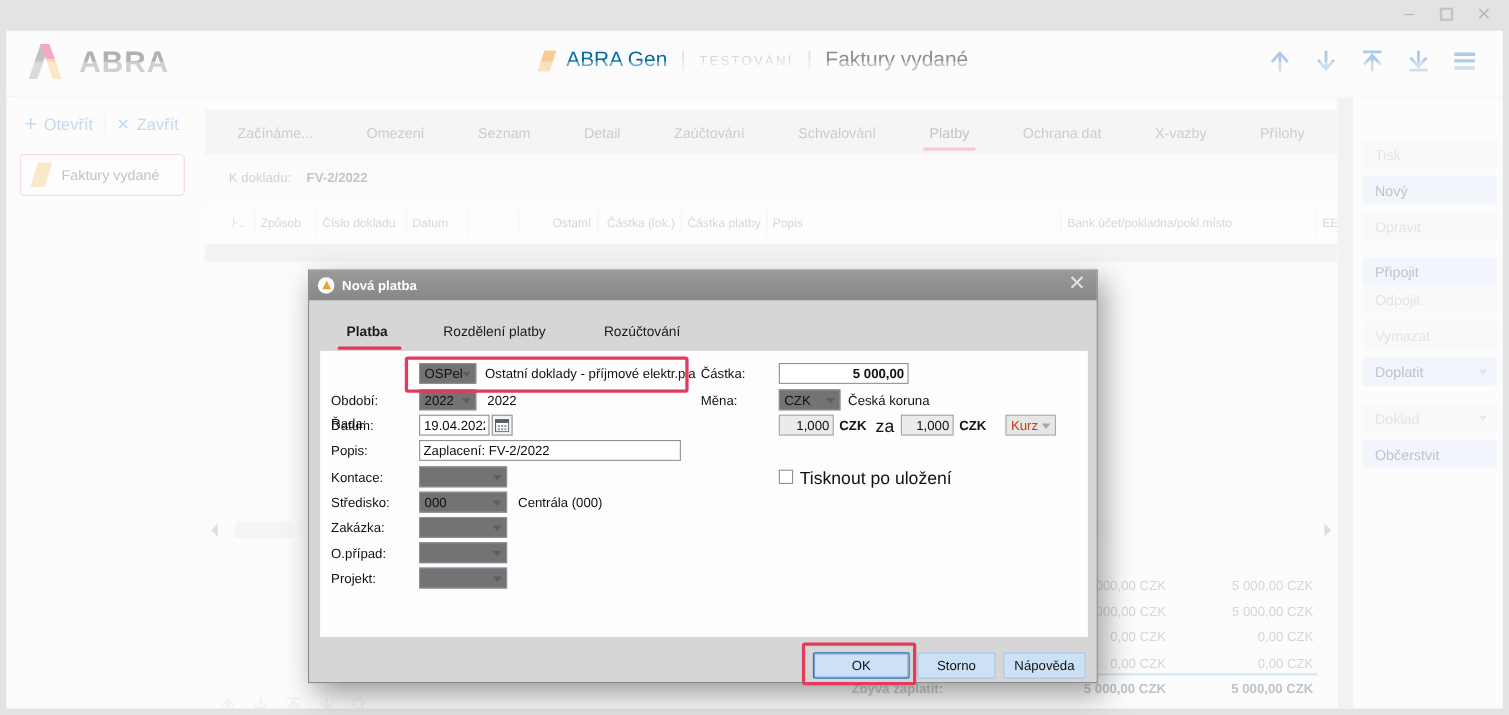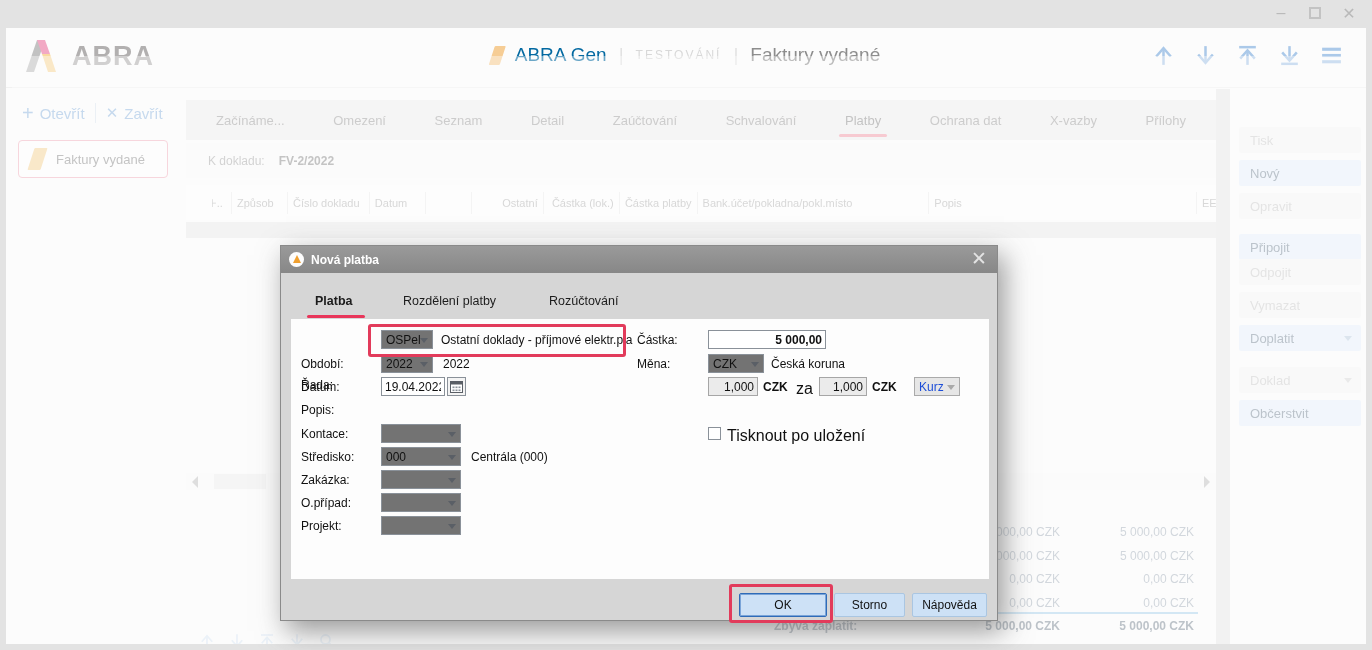--- a/index.html
+++ b/index.html
@@ -101,21 +101,21 @@
   .flabel { position:absolute; font-size:12px; color:#111; white-space:nowrap; }
   .fdesc { position:absolute; font-size:12px; color:#111; white-space:nowrap; }
   .tinput { position:absolute; height:19px; border:1px solid #8a9199; background:#fff; font-family:"Liberation Sans","DejaVu Sans",sans-serif; font-size:12px; color:#111; padding:0 3px; }
   .tinput.bold-r { font-weight:bold; text-align:right; }
   .tinput.num-r { text-align:right; }
   .tinput.dis { background:#ebebeb; border-color:#a6a6a6; }
   .combo { position:absolute; height:19px; background:#737373; border:1px solid #8a9199; cursor:pointer; }
   .combo-val { position:absolute; left:4px; top:2px; font-size:12px; color:#111; }
   .combo-arrow { position:absolute; right:4px; top:7px; width:0; height:0; border-left:4px solid transparent; border-right:4px solid transparent; border-top:5px solid #5a5f66; }
   .combo.dis { background:#e6e6e6; border-color:#aaa; }
-  .combo.dis .combo-val { color:#1d4ed8; }
+  .combo.dis .combo-val { color:#c2410c; }
   .combo.dis .combo-arrow { border-top-color:#a9a9a9; }
   .cal-btn { position:absolute; width:19px; height:19px; border:1px solid #8a9199; background:#f4f4f4; display:flex; align-items:center; justify-content:center; cursor:pointer; }
   .bold-unit { position:absolute; font-size:12px; font-weight:bold; color:#111; }
   .plain12 { position:absolute; font-size:16px; color:#111; }
   .chk { position:absolute; width:13px; height:13px; border:1px solid #8a9199; background:#fff; cursor:pointer; }
 
   .dlg-btn { position:absolute; top:347px; height:24px; background:#cde1f6; border:1px solid #aac6e2; border-radius:2px; font-size:12px; color:#111; display:flex; align-items:center; justify-content:center; cursor:pointer; }
   .dlg-btn.ok { border:1px solid #2e6bb8; box-shadow:inset 0 0 0 1px #7aa4d8; }
 
   
@@ -234,22 +234,22 @@
 
       <div class="grid-header">
         <span class="gh-cell" style="width:26px">⊦..</span>
         <span class="gh-cell" style="width:56px">Způsob</span>
         <span class="gh-cell" style="width:82px">Číslo dokladu</span>
         <span class="gh-cell" style="width:56px">Datum</span>
         <span class="gh-cell" style="width:46px"></span>
         <span class="gh-cell r" style="width:72px">Ostatní</span>
         <span class="gh-cell r" style="width:76px">Částka (lok.)</span>
         <span class="gh-cell r" style="width:78px">Částka platby</span>
+        <span class="gh-cell" style="width:268px">Popis</span>
         <span class="gh-cell" style="width:232px">Bank.účet/pokladna/pokl.místo</span>
-        <span class="gh-cell" style="width:268px">Popis</span>
         <span class="gh-cell r" style="flex:1; padding-right:14px; border-right:none;">EET</span>
       </div>
       <div class="grid-empty-row"></div>
 
       <div class="hscroll">
         <span class="hs-arrow hs-left"></span>
         <span class="hs-thumb"></span>
         <span class="hs-arrow hs-right"></span>
       </div>
 
@@ -373,20 +373,21 @@
             <rect x="5.5" y="6.5" width="2" height="1.6"></rect>
             <rect x="8.5" y="6.5" width="2" height="1.6"></rect>
             <rect x="2.5" y="9.5" width="2" height="1.6"></rect>
             <rect x="5.5" y="9.5" width="2" height="1.6"></rect>
             <rect x="8.5" y="9.5" width="2" height="1.6"></rect>
           </g>
         </svg>
     </span>
 
     <span class="flabel" style="left:20px; top:157px;">Popis:</span>
+    <input class="tinput" style="left: 100px; top: 154px; width: 238px;" value="Zaplacení: FV-2/2022">
 
     <span class="flabel" style="left:20px; top:181px;">Kontace:</span>
     <div class="combo" style="left:100px; top:178px; width:80px;">
       <span class="combo-val"></span>
       <span class="combo-arrow"></span>
     </div>
 
     <span class="flabel" style="left:20px; top:204px;">Středisko:</span>
     <div class="combo" style="left:100px; top:201px; width:80px;">
       <span class="combo-val">000</span>

